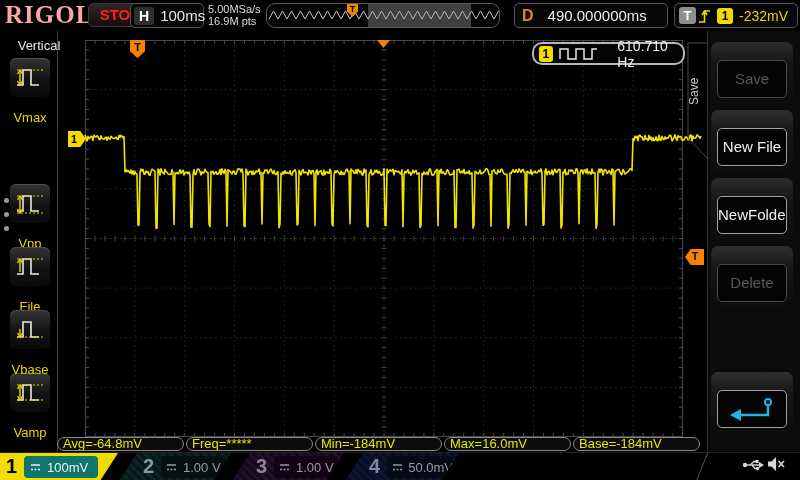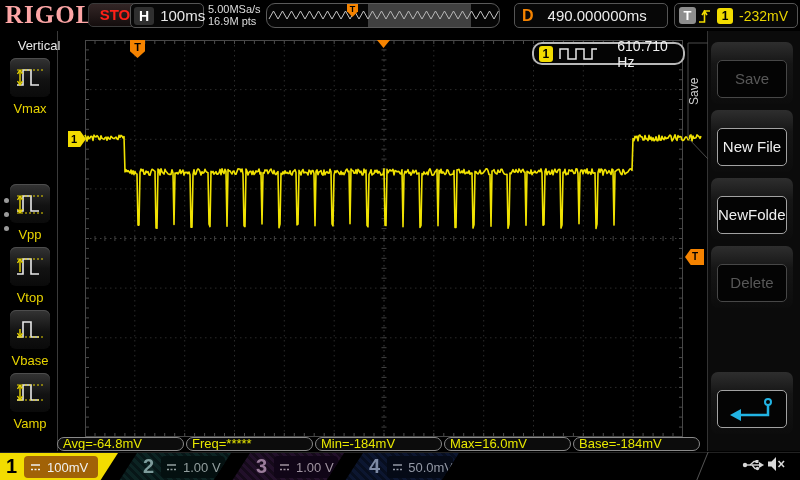--- a/index.html
+++ b/index.html
@@ -25,21 +25,21 @@
   #tbadge{left:674px;width:124px;}
   .tletter{background:#8e8e8e;color:#fff;font-weight:bold;font-size:13px;width:17px;height:17px;border-radius:3px;text-align:center;line-height:17px;margin-left:4px;}
   .tsrc{background:#f2dc00;color:#000;font-weight:bold;font-size:12px;width:16px;height:16px;border-radius:3px;text-align:center;line-height:16px;margin-left:4px;}
   .tlev{color:#e8d400;font-size:14px;margin-left:6px;}
 
   
   #sidebar{position:absolute;left:0;top:31px;width:58px;height:420px;background:#000;border-right:1px solid #3a3a3a;}
   #sidetitle{position:absolute;left:0;top:7px;width:78px;text-align:center;color:#e8e8e8;font-size:13px;}
   .sideitem{position:absolute;left:9px;width:42px;text-align:center;}
   .sicon{width:40px;height:39px;margin:0 auto;background:linear-gradient(#343434,#121212 55%,#0a0a0a);border-radius:6px;box-shadow:inset 0 1px 0 #4d4d4d;display:flex;align-items:center;justify-content:center;}
-  .slabel{color:#e8d400;font-size:13px;margin-top:4px;}
+  .slabel{color:#e8d400;font-size:13px;margin-top:13px;}
   .pagedot{position:absolute;left:4px;width:5px;height:5px;border-radius:50%;background:#9a9a9a;}
 
   
   #grid{position:absolute;left:85px;top:40px;}
   #tracesvg{position:absolute;left:0;top:0;pointer-events:none;}
 
   
   #ch1flag{position:absolute;left:68px;top:131px;width:18px;height:16px;background:#f2dc00;color:#000;font-size:11px;font-weight:bold;line-height:16px;padding-left:3px;clip-path:polygon(0 0,68% 0,100% 50%,68% 100%,0 100%);}
   #trigtimeflag{position:absolute;left:130px;top:40px;width:15px;height:18px;background:#f58300;color:#000;font-size:11px;font-weight:bold;text-align:center;line-height:14px;clip-path:polygon(0 0,100% 0,100% 62%,50% 100%,0 62%);}
   #centermark{position:absolute;left:377px;top:40px;width:13px;height:8px;background:#f58300;clip-path:polygon(0 0,100% 0,50% 100%);}
@@ -62,21 +62,21 @@
   .meas{position:absolute;top:437px;width:127px;height:14px;background:#0c0c0c;border:1px solid #8a8a8a;border-radius:7px;color:#e8e800;font-size:13px;line-height:12px;padding-left:5px;overflow:hidden;}
 
   
   #chanbar{position:absolute;left:0;top:452px;width:800px;height:28px;background:#000;border-top:1px solid #222;}
   .chan{position:absolute;top:0;height:28px;}
   .chan .num{position:absolute;top:2px;font-size:20px;font-weight:bold;}
   .chan .valbox{position:absolute;top:3px;height:22px;border-radius:4px;display:flex;align-items:center;}
   .chan .scale{font-size:13px;margin-left:5px;}
   #ch1{left:0;width:118px;background:#f2dc00;clip-path:polygon(0 0,118px 0,100px 100%,0 100%);}
   #ch1 .num{left:6px;color:#000;}
-  #ch1 .valbox{left:24px;width:74px;background:#a16207;color:#f0f0f0;}
+  #ch1 .valbox{left:24px;width:74px;background:#0f766e;color:#f0f0f0;}
   #ch2{left:119px;width:112px;background:repeating-linear-gradient(45deg,#0c2423 0 3px,#071617 3px 6px);clip-path:polygon(18px 0,112px 0,94px 100%,0 100%);}
   #ch2 .num{left:24px;color:#7d9b9b;}
   #ch2 .valbox{left:42px;width:64px;background:#041010;color:#939f9f;}
   #ch3{left:232px;width:112px;background:repeating-linear-gradient(45deg,#22102a 0 3px,#150a1a 3px 6px);clip-path:polygon(18px 0,112px 0,94px 100%,0 100%);}
   #ch3 .num{left:24px;color:#9b7d9b;}
   #ch3 .valbox{left:42px;width:64px;background:#100517;color:#9f93a0;}
   #ch4{left:345px;width:114px;background:repeating-linear-gradient(45deg,#0c1630 0 3px,#070e1f 3px 6px);clip-path:polygon(18px 0,114px 0,96px 100%,0 100%);}
   #ch4 .num{left:24px;color:#7d8aa5;}
   #ch4 .valbox{left:42px;width:66px;background:#050a16;color:#9398a5;}
   #barslash{position:absolute;left:702px;top:452px;width:1px;height:28px;background:#555;transform:skewX(-22deg);}
@@ -150,21 +150,21 @@
     </div>
     <div class="sideitem" style="top:216px">
       <div class="sicon">
           <svg width="30" height="29" viewBox="0 0 30 29">
             <path d="M2 22 H8 V7 H16 V22 H24" fill="none" stroke="#e8e8e8" stroke-width="1.6"></path>
             <line x1="2" y1="7" x2="28" y2="7" stroke="#e8d400" stroke-width="1.2" stroke-dasharray="2,2"></line>
             <line x1="5" y1="7" x2="5" y2="20" stroke="#e8d400" stroke-width="1.4"></line>
             <path d="M2.5 11 L5 7 L7.5 11" fill="none" stroke="#e8d400" stroke-width="1.4"></path>
           </svg>
         </div>
-      <div class="slabel">Vtop</div>
+      <div class="slabel">File</div>
     </div>
     <div class="sideitem" style="top:342px">
       <div class="sicon">
           <svg width="30" height="29" viewBox="0 0 30 29">
             <path d="M2 22 H8 V7 H16 V22 H24" fill="none" stroke="#e8e8e8" stroke-width="1.6"></path>
             <line x1="2" y1="7" x2="28" y2="7" stroke="#e8d400" stroke-width="1.2" stroke-dasharray="2,2"></line>
             <line x1="2" y1="22" x2="28" y2="22" stroke="#e8d400" stroke-width="1.2" stroke-dasharray="2,2"></line>
             <line x1="5" y1="7" x2="5" y2="22" stroke="#e8d400" stroke-width="1.4"></line>
             <path d="M2.5 11 L5 7 L7.5 11" fill="none" stroke="#e8d400" stroke-width="1.4"></path>
             <path d="M2.5 18 L5 22 L7.5 18" fill="none" stroke="#e8d400" stroke-width="1.4"></path>

